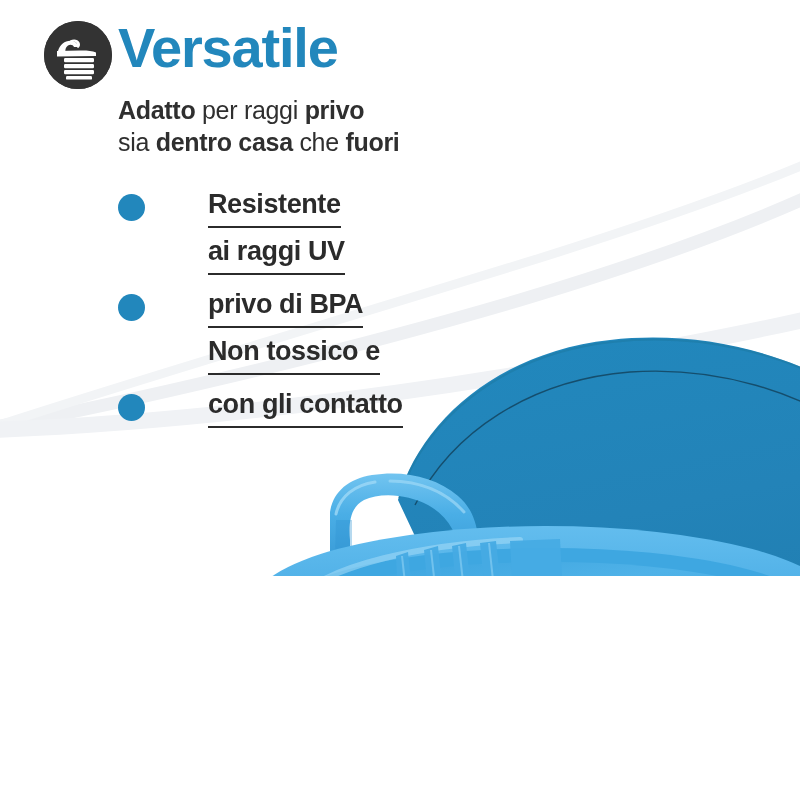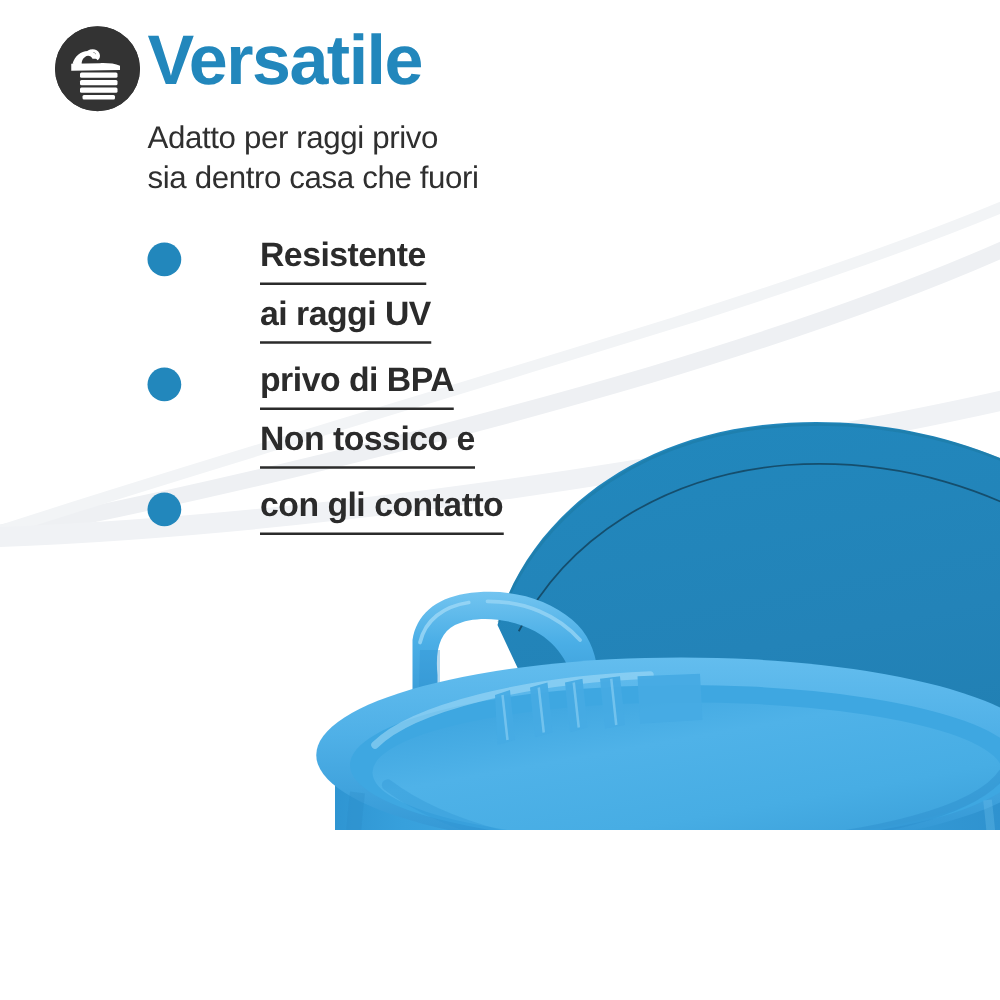--- a/index.html
+++ b/index.html
@@ -6,21 +6,21 @@
     margin: 0;
     padding: 0;
     background: #ffffff;
   }
   body {
     font-family: "Liberation Sans", sans-serif;
   }
   #page {
     position: relative;
     width: 800px;
-    height: 664px;
+    height: 576px;
     overflow: hidden;
     background: #ffffff;
   }
 
   
   .swoosh-layer {
     position: absolute;
     left: 0;
     top: 0;
     width: 800px;
@@ -69,21 +69,21 @@
   .subtitle {
     position: absolute;
     left: 74px;
     top: 78px;
     font-size: 25px;
     line-height: 32px;
     color: #2f2f2f;
     letter-spacing: -0.3px;
     width: 420px;
   }
-  .subtitle b { font-weight: normal; }
+  .subtitle b { font-weight: bold; }
   .subtitle .lt { font-weight: normal; }
 
   
   .features {
     position: absolute;
     left: 118px;
     top: 186px;
     width: 420px;
   }
   .feature {

